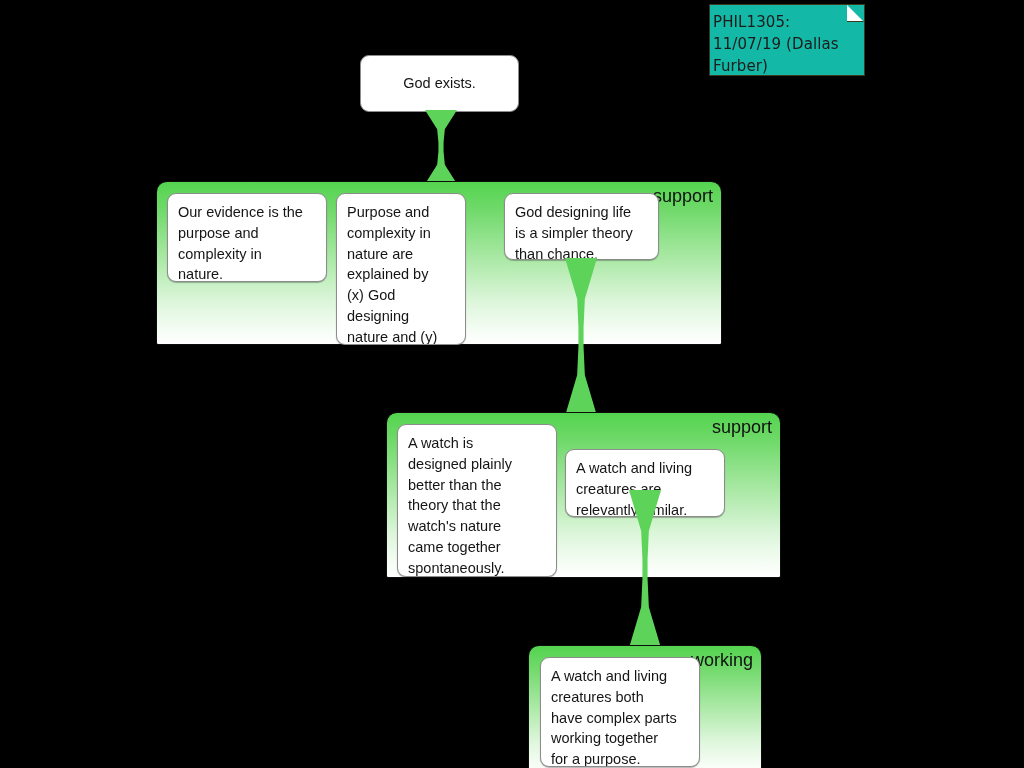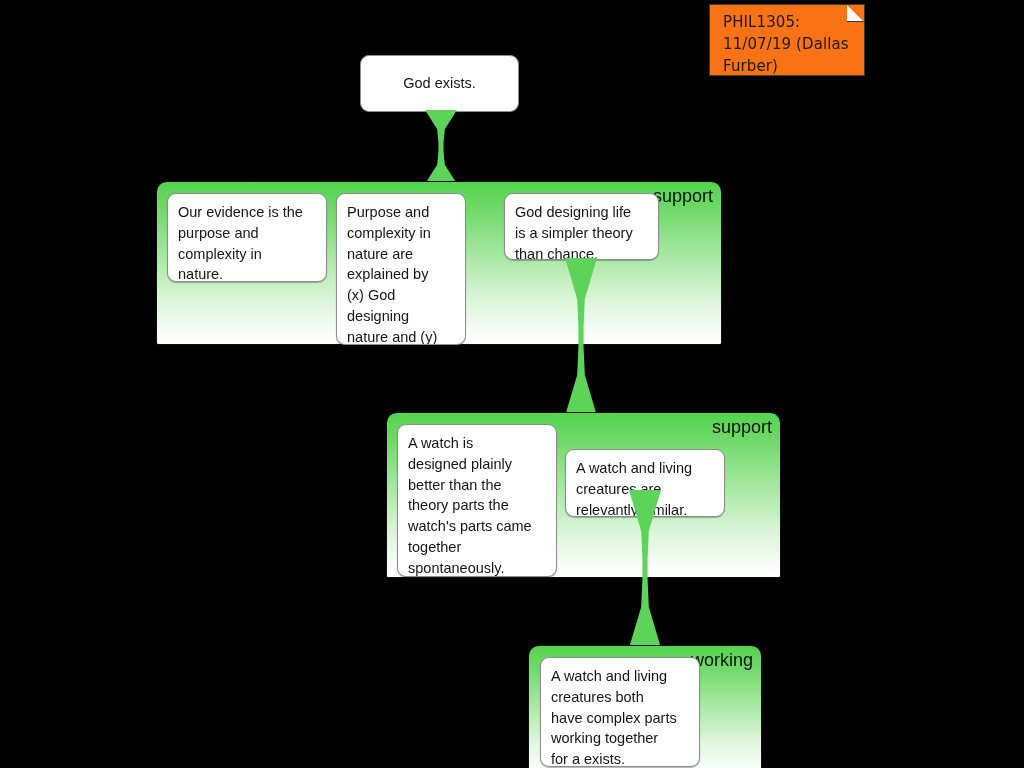--- a/index.html
+++ b/index.html
@@ -17,28 +17,28 @@
 
   #canvas {
     position: absolute;
     inset: 0;
     background: #000000;
   }
 
   
   .sticky-note {
     position: absolute;
-    background: #f97316;
+    background: #14b8a6;
     border: 1px solid #3a3a20;
     box-sizing: border-box;
     font-family: "DejaVu Sans", sans-serif;
     font-size: 15px;
     line-height: 1.45;
     color: #1b1b1b;
-    padding: 7px 10px 6px 13px;
+    padding: 7px 10px 6px 3px;
     letter-spacing: .1px;
   }
   .sticky-fold {
     position: absolute;
     top: 0;
     right: 0;
     width: 16px;
     height: 16px;
     background: #ffffff;
     border-left: 1px solid #3a3a20;
@@ -137,30 +137,30 @@
     <span>God designing life is a simpler theory than chance.</span>
   </div>
 
   <div class="connector" style="left:565px; top:258px; width:32px; height:158px;"></div>
 
   <div class="group" style="left:386px; top:412px; width:395px; height:166px;">
     <span class="group-label">support</span>
   </div>
 
   <div class="claim" style="left:397px; top:424px; width:160px; height:153px;">
-    <span>A watch is designed plainly better than the theory parts the watch's parts came together spontaneously.</span>
+    <span>A watch is designed plainly better than the theory that the watch's nature came together spontaneously.</span>
   </div>
 
   <div class="claim" style="left:565px; top:424px; width:160px; height:68px;margin-top:25px;">
     <span>A watch and living creatures are relevantly similar.</span>
   </div>
 
   <div class="connector" style="left:629px; top:490px; width:32px; height:158px;"></div>
 
   <div class="group" style="left:528px; top:645px; width:234px; height:130px;">
     <span class="group-label">working</span>
   </div>
 
   <div class="claim" style="left:540px; top:657px; width:160px; height:110px;">
-    <span>A watch and living creatures both have complex parts working together for a exists.</span>
+    <span>A watch and living creatures both have complex parts working together for a purpose.</span>
   </div>
 
 </div>
 
 </body></html>

